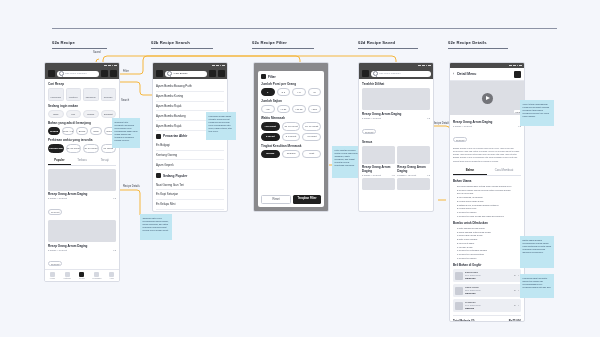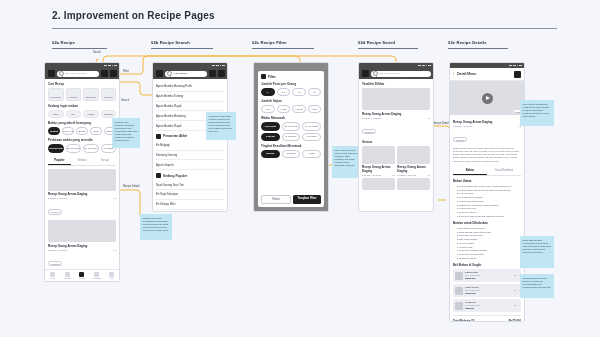--- a/index.html
+++ b/index.html
@@ -133,21 +133,20 @@
 
   
   .conn{position:absolute;pointer-events:none;left:0;top:0;}
   .clabel{position:absolute;font-size:2.6px;color:#3a3f4a;background:#f4f6fb;padding:0 1px;white-space:nowrap;}
 </style>
 </head>
 <body>
 
 <div class="page">
 
-  <div class="title">2. Improvement on Recipe Pages</div>
   <div class="title-rule"></div>
 
   <div class="sec" style="left:52px;width:55px;">
     <div class="lbl">02a Recipe</div>
       <div class="rule"></div>
   </div>
   <div class="sec" style="left:151px;width:62px;">
     <div class="lbl">02b Recipe Search</div>
       <div class="rule"></div>
   </div>

